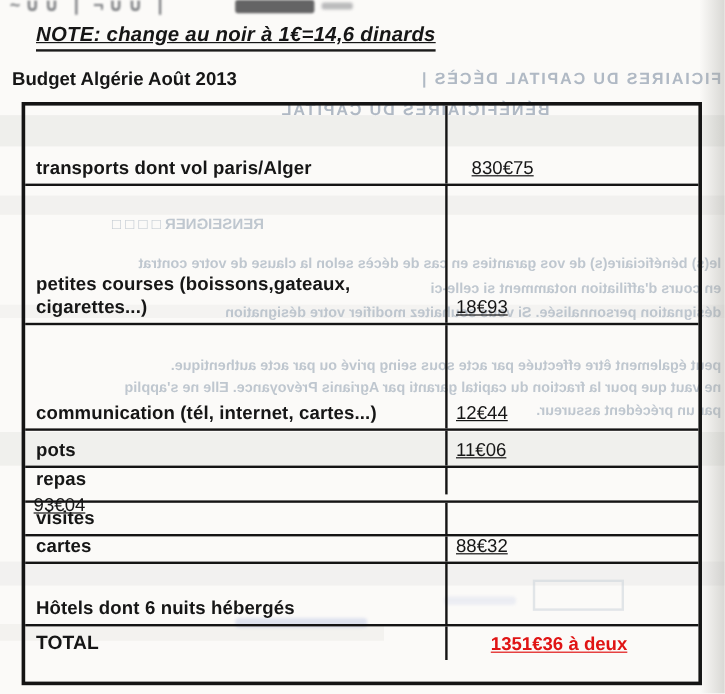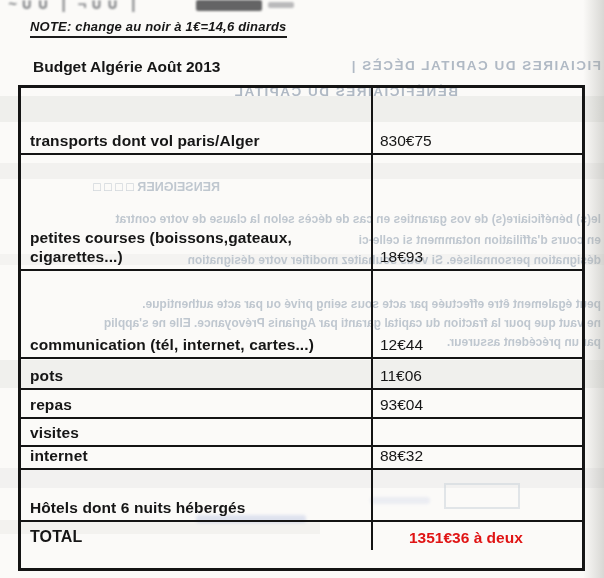--- a/index.html
+++ b/index.html
@@ -22,33 +22,33 @@
     background:#8f9094;filter:blur(1.2px);opacity:.6;border-radius:2px;}
   
   .bleed{position:absolute;z-index:1;transform:scaleX(-1);color:#b1bbc6;opacity:.8;
     filter:blur(0.35px);white-space:nowrap;pointer-events:none;font-weight:600;font-size:12px;}
   .bleed.hdr{font-weight:bold;letter-spacing:1.5px;color:#a3aebc;font-size:13.5px;opacity:.85;}
   .bleed.right{right:0;width:604px;text-align:left;padding-left:3px;}
   .bleed-box{position:absolute;z-index:1;border:2px solid #ccd3da;opacity:.55;pointer-events:none;}
   .blue-smudge{position:absolute;z-index:1;background:#7d90cf;opacity:.22;filter:blur(1.5px);
     border-radius:3px;pointer-events:none;}
   
-  .note{position:absolute;top:19px;left:30px;z-index:3;font-size:13px;font-weight:bold;font-style:italic;
-    border-bottom:2px solid #1c1c1c;padding-bottom:2px;letter-spacing:0.2px;}
-  .doc-title{position:absolute;top:58px;left:33px;z-index:3;font-size:15.5px;font-weight:bold;}
+  .note{position:absolute;top:19px;left:30px;z-index:3;font-size:17px;font-weight:bold;font-style:italic;
+    border-bottom:2px solid #1c1c1c;padding-bottom:2px;letter-spacing:0.2px;text-decoration:underline;}
+  .doc-title{position:absolute;top:58px;left:10px;z-index:3;font-size:15.5px;font-weight:bold;}
   
   .budget-table{position:absolute;top:85px;left:18px;width:567px;height:486px;z-index:2;
     border:3px solid #141414;box-sizing:border-box;}
   .brow{display:flex;border-bottom:2px solid #141414;box-sizing:border-box;}
   .brow:last-child{border-bottom:none;}
   .cell-label{width:352px;box-sizing:border-box;border-right:2px solid #141414;
     display:flex;align-items:flex-end;padding:1px 10px 3px 9px;
     font-weight:bold;font-size:15.5px;line-height:1.18;letter-spacing:0.1px;}
   .cell-value{flex:1;display:flex;align-items:flex-end;padding:1px 6px 3px 7px;
-    font-size:15.5px;line-height:1.18;}
+    font-size:15.5px;line-height:1.18;text-decoration:underline;}
   .total-label{font-size:16px;}
   .total-value{font-weight:bold;padding-left:36px;}
 </style>
 </head>
 <body>
 
 <div class="band" style="top:96px;height:26px;background:rgba(188,188,183,.18);"></div>
 <div class="band" style="top:163px;height:16px;background:rgba(188,188,183,.14);"></div>
 <div class="band" style="top:254px;height:11px;background:rgba(188,188,183,.10);"></div>
 <div class="band" style="top:360px;height:28px;background:rgba(188,188,183,.17);"></div>
@@ -70,45 +70,45 @@
 <div class="bleed right" style="top:316px;">ne vaut que pour la fraction du capital garanti par Agrianis Prévoyance. Elle ne s'appliq</div>
 <div class="bleed right" style="top:335px;">par un précédent assureur.</div>
 <div class="bleed-box" style="top:483px;left:444px;width:72px;height:22px;"></div>
 <div class="blue-smudge" style="top:515px;left:196px;width:110px;height:8px;"></div>
 <div class="blue-smudge" style="top:497px;left:370px;width:60px;height:7px;opacity:.12;"></div>
 
 <div class="note">NOTE: change au noir à 1€=14,6 dinards</div>
 <div class="doc-title">Budget Algérie Août 2013</div>
 
 <div class="budget-table">
-  <div class="brow" style="height:67px;">
+  <div class="brow" style="height:67px;gap:13px;">
     <div class="cell-label">transports dont vol paris/Alger</div>
     <div class="cell-value">830€75</div>
   </div>
   <div class="brow" style="height:116px;">
     <div class="cell-label">petites courses (boissons,gateaux, cigarettes...)</div>
     <div class="cell-value">18€93</div>
   </div>
   <div class="brow" style="height:88px;">
     <div class="cell-label">communication (tél, internet, cartes...)</div>
     <div class="cell-value">12€44</div>
   </div>
   <div class="brow" style="height:31px;">
     <div class="cell-label">pots</div>
     <div class="cell-value">11€06</div>
   </div>
-  <div class="brow" style="height:29px;">
+  <div class="brow" style="height:29px;flex-direction:column;">
     <div class="cell-label">repas</div>
     <div class="cell-value">93€04</div>
   </div>
   <div class="brow" style="height:28px;gap:40px;">
     <div class="cell-label">visites</div>
   </div>
   <div class="brow" style="height:23px;">
-    <div class="cell-label">internet</div>
+    <div class="cell-label">cartes</div>
     <div class="cell-value">88€32</div>
   </div>
   <div class="brow" style="height:52px;">
     <div class="cell-label">Hôtels dont 6 nuits hébergés</div>
   </div>
   <div class="brow" style="height:28px;">
     <div class="cell-label total-label">TOTAL</div>
     <div class="cell-value total-value" id="total-value" style="color: rgb(224, 20, 20);">1351€36 à deux</div>
   </div>
 </div>

